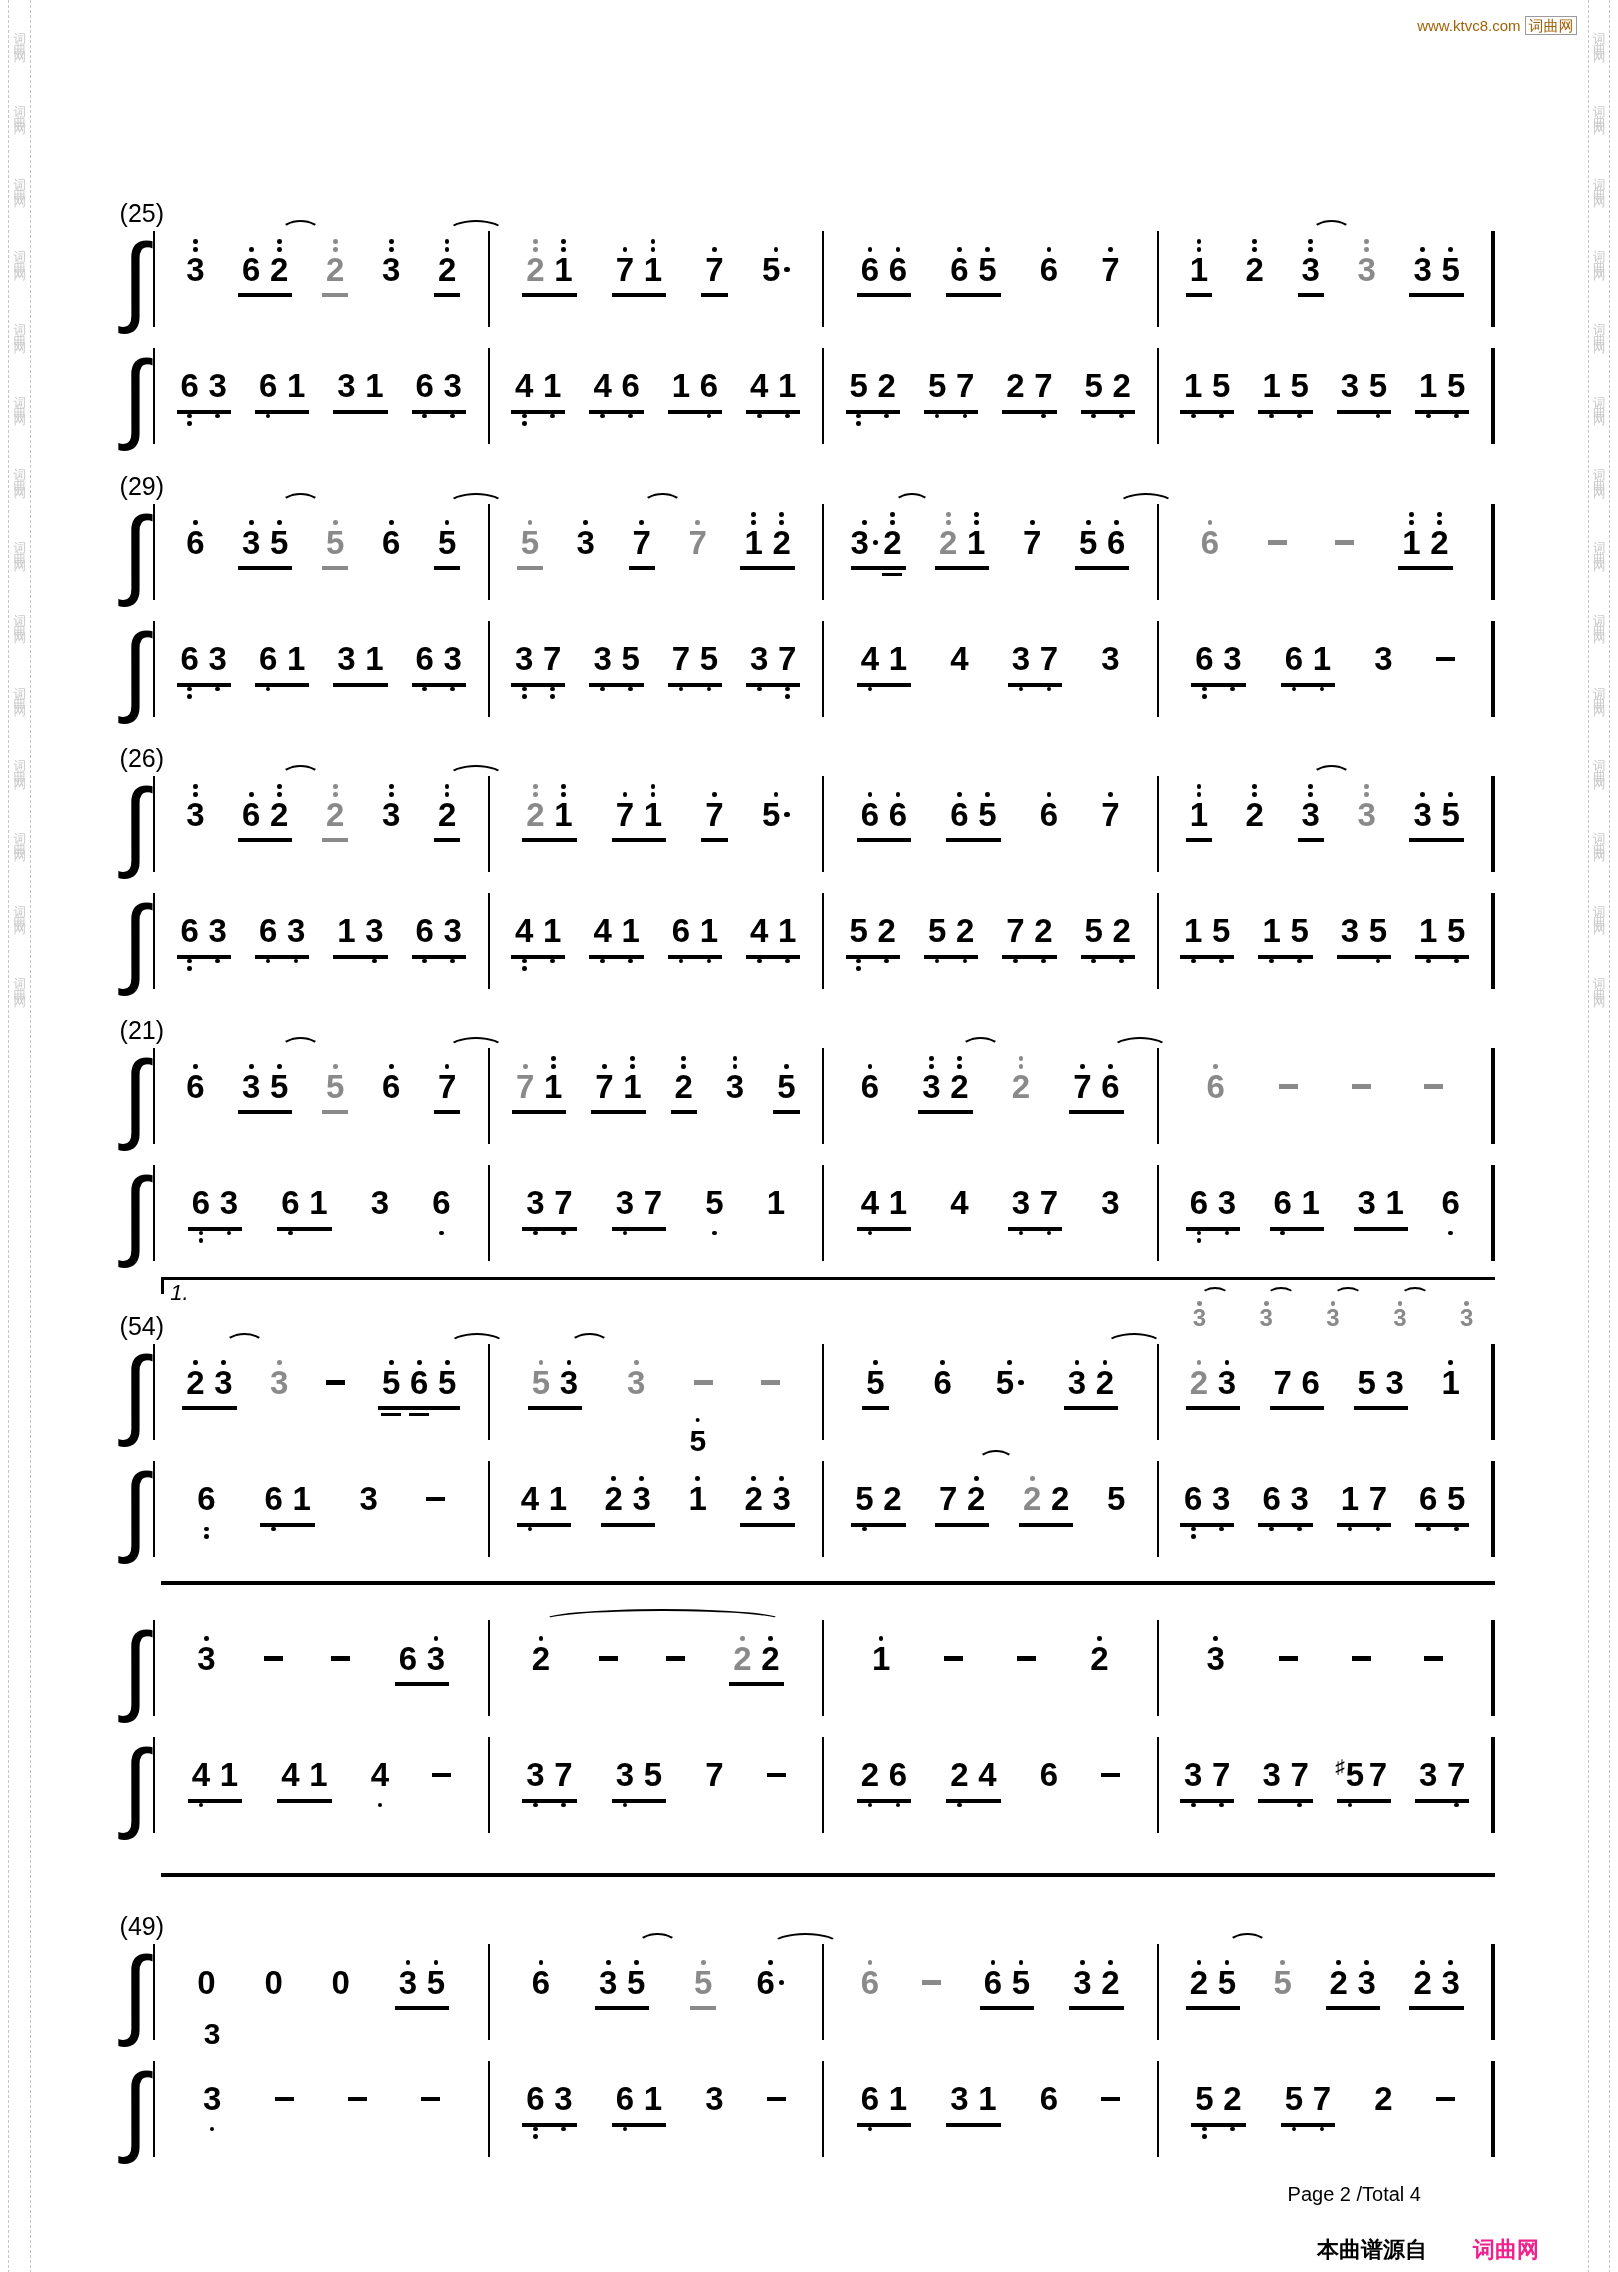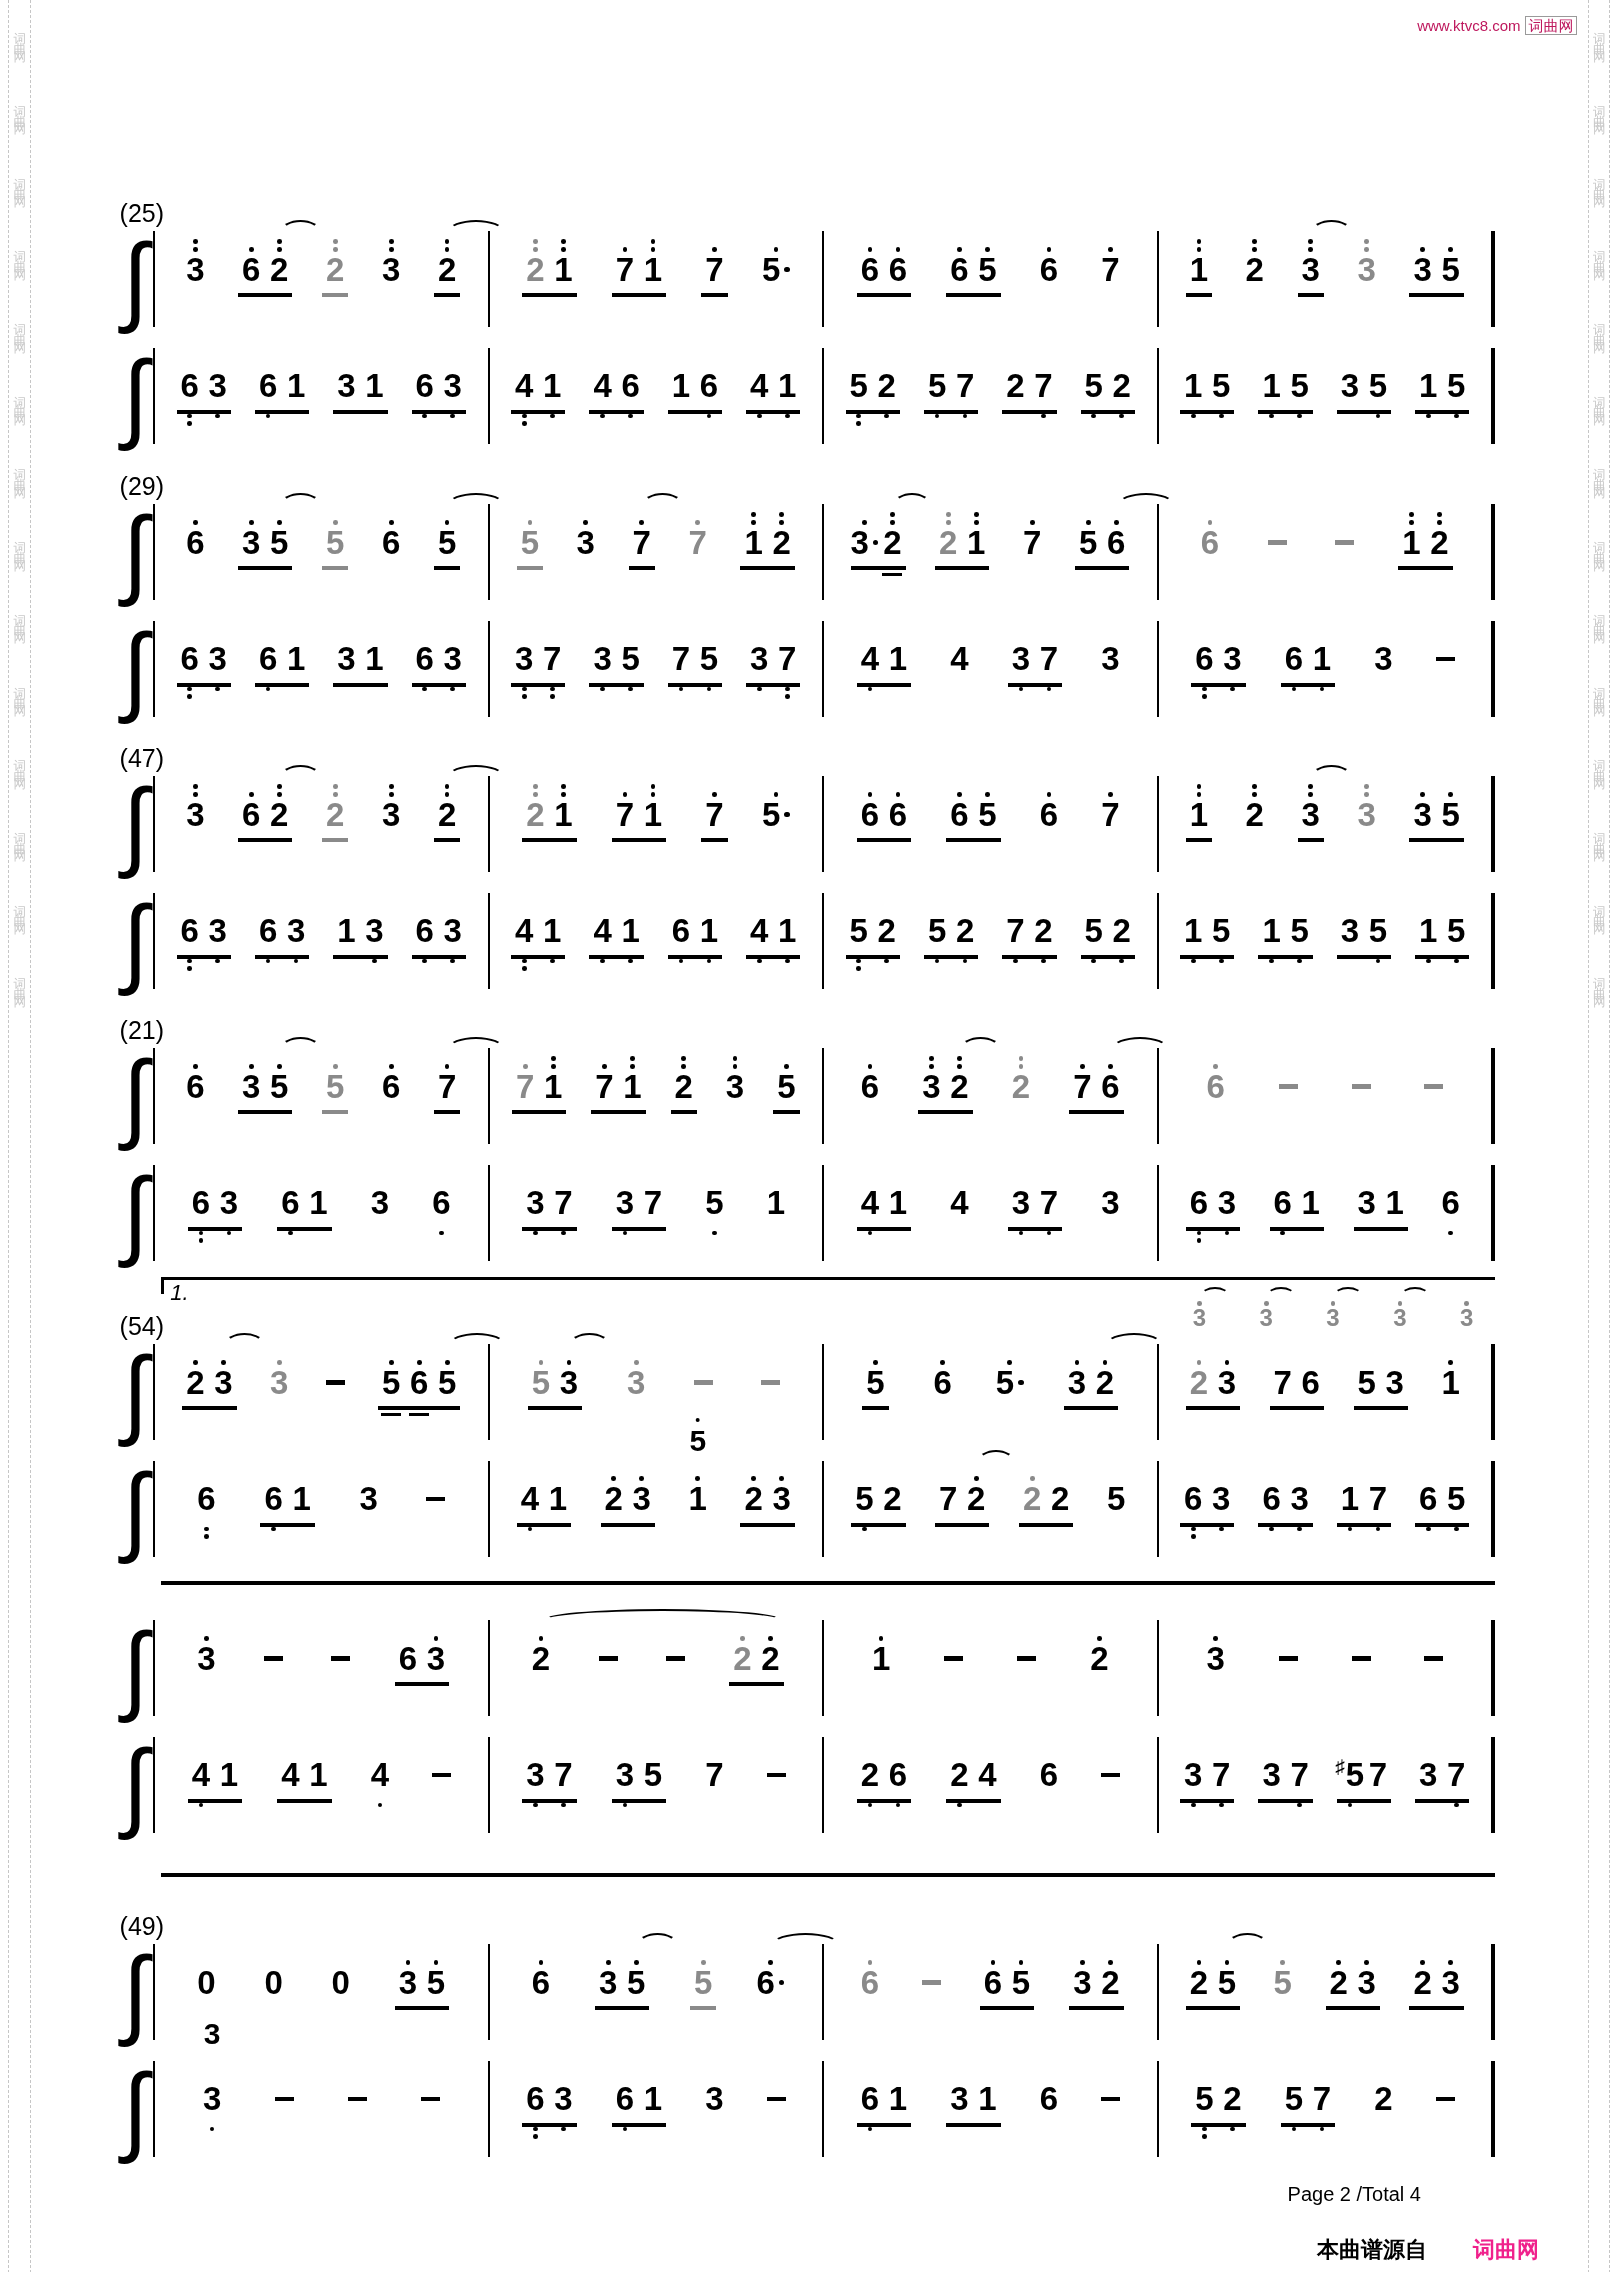--- a/index.html
+++ b/index.html
@@ -8,21 +8,21 @@
   :root{--gray:#8a8a8a;}
 
   
   .rail{position:absolute;top:0;height:100%;width:20.5px;border-left:0.8px dashed #c6c6c6;
         border-right:0.8px dashed #c6c6c6;overflow:hidden;text-align:center;}
   .rail-left{left:8px;}
   .rail-right{right:8px;}
   .railtext{writing-mode:vertical-rl;font-size:12.6px;color:#c9c9c9;letter-spacing:9.5px;line-height:19px;}
 
   
-  .watermark{position:absolute;top:17.4px;right:41px;font-size:15px;color:#be185d;}
+  .watermark{position:absolute;top:17.4px;right:41px;font-size:15px;color:#a16207;}
   .watermark .wmbox{border:0.8px solid #9a9a9a;padding:0 2.4px;margin-left:4.7px;}
 
   
   .system{position:absolute;left:118px;width:1377px;margin-top:32px;}
   .syslabel{font-size:25px;height:32px;margin-left:1.6px;}
   .sep{position:absolute;top:-39px;left:43px;right:0;border-top:4px solid #000;}
   .volta{position:absolute;top:-35px;left:43px;right:0;border-top:3.2px solid #000;
          border-left:3.2px solid #000;height:14px;}
   .voltalab{position:absolute;left:6.3px;top:0px;font-size:22px;font-style:italic;}
 
@@ -1294,21 +1294,21 @@
                   <span class="dashbar"></span>
                 </span>
                 <span class="bd"></span>
               </span>
             </span>
           </div>
         </div>
       </div>
     </div>
     <div class="system" style="top: 712px;">
-      <div class="syslabel">(47)</div>
+      <div class="syslabel">(26)</div>
       <div class="staffrow">
         <span class="brace">∫</span>
         <div class="line">
           <div class="bar">
             <span class="grp">
               <span class="note">
                 <span class="ad">
                   <i class="odot"></i>
                   <i class="odot"></i>
                 </span>

